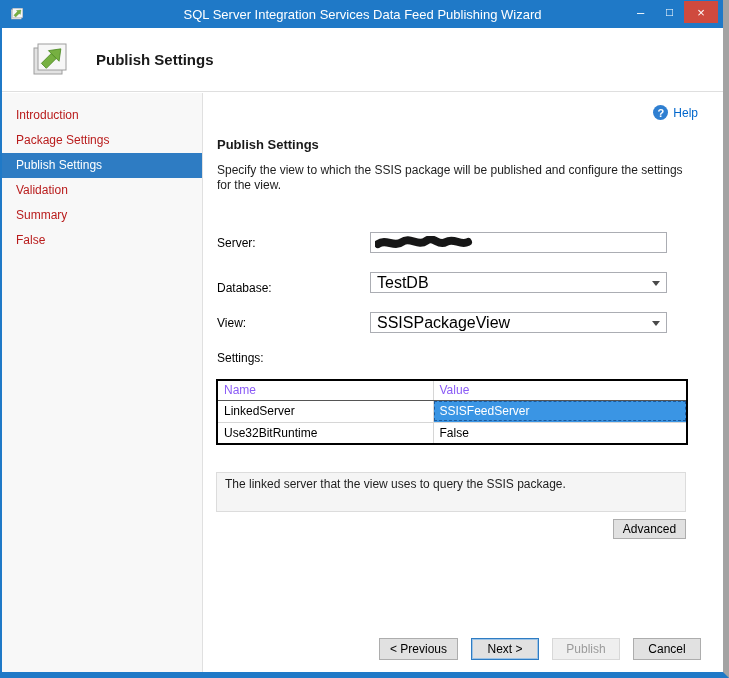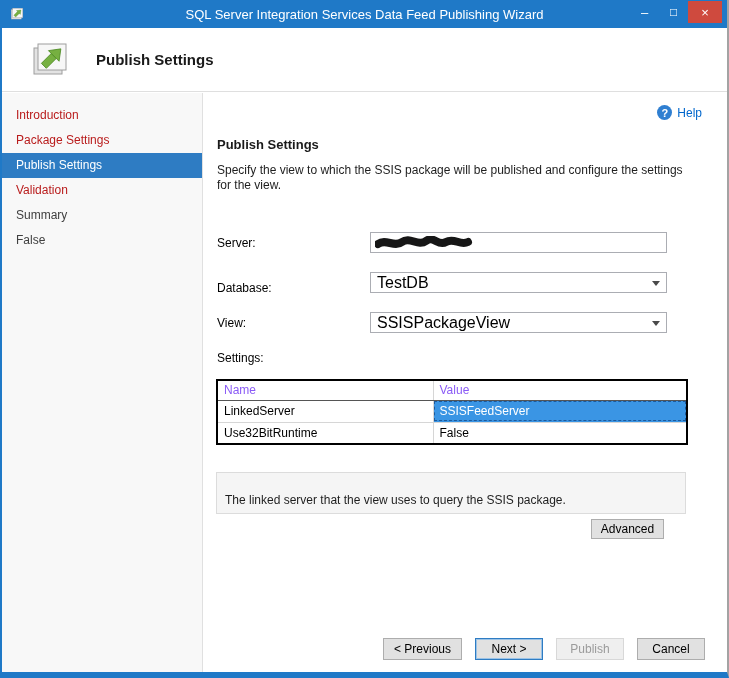--- a/index.html
+++ b/index.html
@@ -1,20 +1,20 @@
 <!DOCTYPE html>
 <html><head>
 <meta charset="utf-8">
 <style>
   * { margin:0; padding:0; box-sizing:border-box; }
   html,body { width:729px; height:678px; overflow:hidden; background:#fff;
               font-family:"Liberation Sans","DejaVu Sans",sans-serif; }
 
   .window { position:relative; width:729px; height:678px;
-            border-left:2px solid #1f79c7; border-right:2px solid #a3a3a3;
+            border-left:2px solid #1f79c7; border-right:6px solid #a3a3a3;
             border-bottom:6px solid #1f79c7; background:#fff; }
 
   
   .titlebar { position:absolute; top:0; left:0; right:0; height:28px;
               background:#1f79c7; display:flex; align-items:center; }
   .titlebar-icon { margin-left:7px; width:16px; height:16px; display:flex; }
   .titlebar-title { position:absolute; left:0; right:0; text-align:center;
                     color:#fff; font-size:13px; pointer-events:none; }
   .window-controls { position:absolute; right:5px; top:1px; display:flex; }
   .winbtn { width:29px; height:22px; display:flex; align-items:center; justify-content:center;
@@ -27,21 +27,21 @@
             border-bottom:1px solid #dfdfdf; display:flex; align-items:center; }
   .wizard-icon { margin-left:26px; display:flex; }
   .page-title { margin-left:24px; font-size:15px; font-weight:bold; color:#1a1a1a; }
 
   
   .body { position:absolute; top:93px; left:0; right:0; bottom:0; display:flex; }
   .sidebar { width:201px; background:#f8f8f8; border-right:1px solid #e0e0e0; padding-top:10px; }
   .step { height:25px; line-height:25px; padding-left:14px; font-size:12px; white-space:nowrap; }
   .step-link { color:#b91c1c; cursor:pointer; }
   .step-active { background:#2e7cc3; color:#fff; }
-  .step-disabled { color:#404040; }
+  .step-disabled { color:#b91c1c; }
 
   .content { position:relative; flex:1; background:#fff; }
 
   .help { position:absolute; top:12px; right:25px; display:flex; align-items:center;
           gap:5px; color:#0066cc; font-size:12px; cursor:pointer; }
   .help-icon { width:15px; height:15px; border-radius:50%; background:#2f7fd1; color:#fff;
                font-size:11px; font-weight:bold; display:flex; align-items:center; justify-content:center; }
 
   .section-title { position:absolute; top:44px; left:14px; font-size:13px; font-weight:bold; color:#1a1a1a; }
   .intro { position:absolute; top:70px; left:14px; width:480px; font-size:12px;
@@ -72,30 +72,30 @@
                        border-bottom:1px solid #555; border-right:1px solid #d6d6d6;
                        background:#fff; color:#8b5cf6; }
   .settings-table th:last-child { border-right:none; }
   .settings-table td { height:22px; padding-left:6px; border-right:1px solid #d6d6d6;
                        border-bottom:1px solid #d6d6d6; color:#000; }
   .settings-table td:last-child { border-right:none; }
   .settings-table tr:last-child td { border-bottom:none; }
   td.sel { background:#3a95e4; color:#fff; outline:1px dashed #1c5a9c; outline-offset:-2px; }
 
   .setting-desc { position:absolute; left:13px; top:379px; width:470px; height:40px;
-                  background:#f5f5f5; border:1px solid #dcdcdc; padding:20px 8px;
+                  background:#f5f5f5; border:1px solid #dcdcdc; padding:4px 8px;
                   font-size:12px; line-height:15px; color:#1e1e1e; }
 
   
   .btn { display:inline-flex; align-items:center; justify-content:center; height:22px;
          min-width:68px; padding:0 10px; background:#e1e1e1; border:1px solid #adadad;
          font-size:12px; color:#000; cursor:pointer; }
   .btn-default  { border-color:#2e7cc3; box-shadow:inset 0 0 0 1px #9cc3e6; }
   .btn-disabled { background:#efefef; border-color:#d8d8d8; color:#9b9b9b; cursor:default; }
-  .btn-advanced { position:absolute; left:388px; top:426px; height:20px; min-width:73px; padding:0 6px; }
+  .btn-advanced { position:absolute; left:410px; top:426px; height:20px; min-width:73px; padding:0 6px; }
 
   .footer { position:absolute; top:545px; right:22px; display:flex; gap:13px; }
 </style>
 </head>
 <body>
 
 <div class="window">
 
   <div class="titlebar">
     <span class="titlebar-icon">

